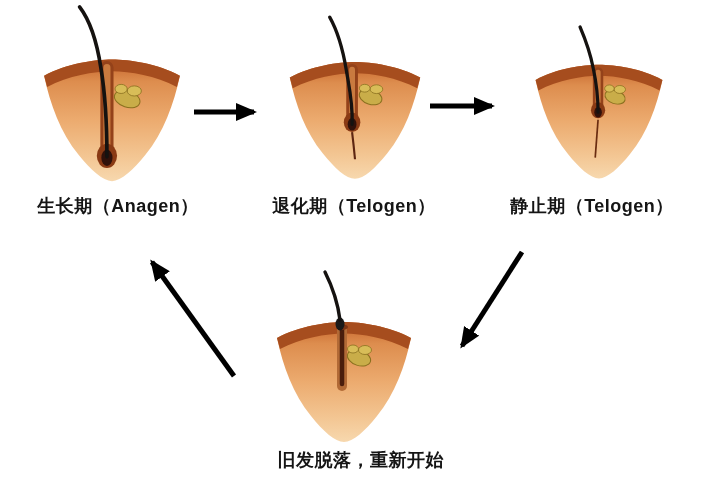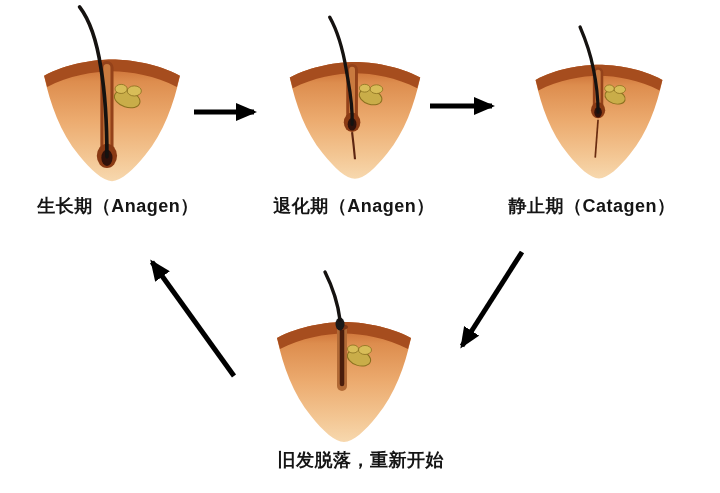--- a/index.html
+++ b/index.html
@@ -142,22 +142,22 @@
       <path d="M73,60 C73,80 73,100 73,116" stroke="#4a1d0c" stroke-width="4.5" stroke-linecap="round" fill="none"></path>
       <ellipse cx="73" cy="59" rx="6" ry="3" fill="#7a3415"></ellipse>
     </g>
     <g>
       <ellipse cx="71" cy="56" rx="4.5" ry="6.5" fill="#1a1a1a"></ellipse>
       <path d="M71,52 C69,36 64,20 56,4" stroke="#151210" stroke-width="3.4" fill="none" stroke-linecap="round"></path>
     </g>
   </svg>
 
   <div class="stage-label" style="left:22px; top:194px; width:192px;">生长期（Anagen）</div>
-  <div class="stage-label" style="left:258px; top:194px; width:192px;">退化期（Anagen）</div>
-  <div class="stage-label" style="left:494px; top:194px; width:196px;">静止期（Catagen）</div>
+  <div class="stage-label" style="left:258px; top:194px; width:192px;">退化期（Telogen）</div>
+  <div class="stage-label" style="left:494px; top:194px; width:196px;">静止期（Telogen）</div>
   <div class="stage-label" style="left:248px; top:448px; width:196px;text-align:right;">旧发脱落，重新开始</div>
 
   <svg class="arrows" width="720" height="493" viewBox="0 0 720 493">
     <defs>
       <marker id="ah" markerUnits="userSpaceOnUse" markerWidth="24" markerHeight="20" refX="18" refY="9" orient="auto">
         <path d="M0,0 L21,9 L0,18 Z" fill="#000000"></path>
       </marker>
     </defs>
     <line x1="194" y1="112" x2="254" y2="112" stroke="#000000" stroke-width="5" marker-end="url(#ah)"></line>
     <line x1="430" y1="106" x2="492" y2="106" stroke="#000000" stroke-width="5" marker-end="url(#ah)"></line>

